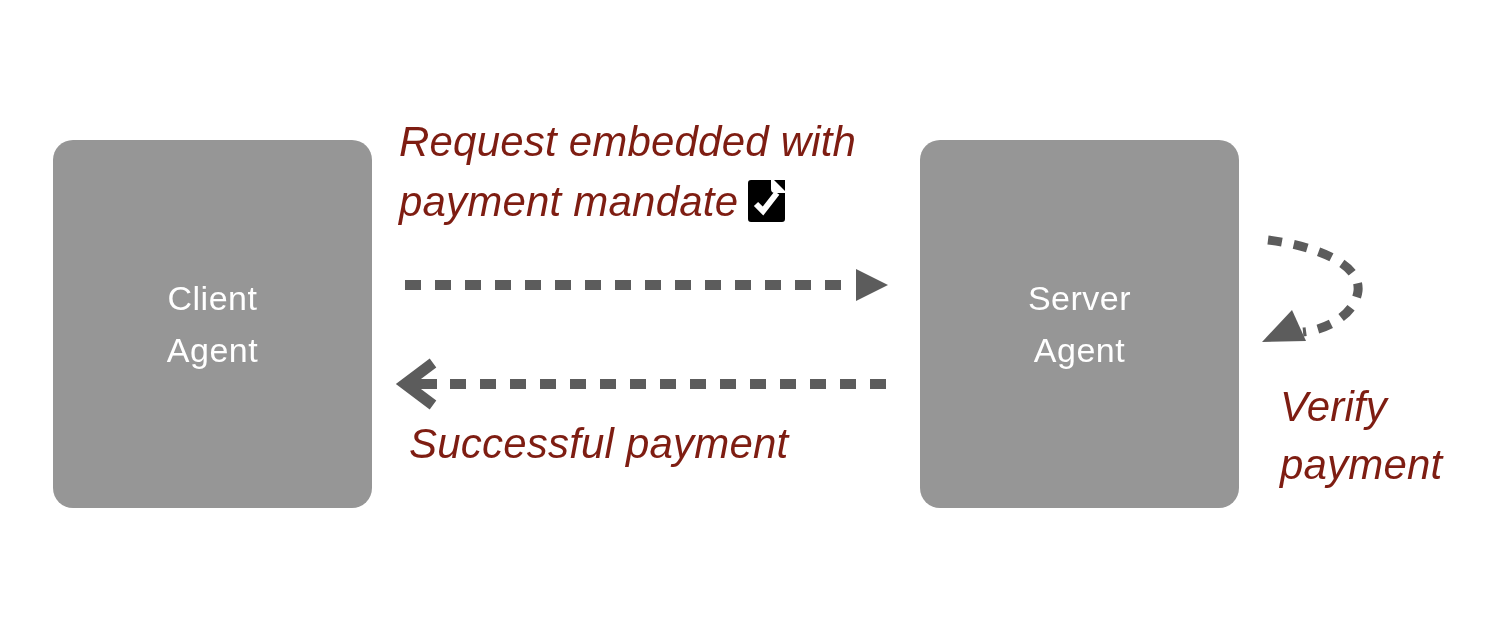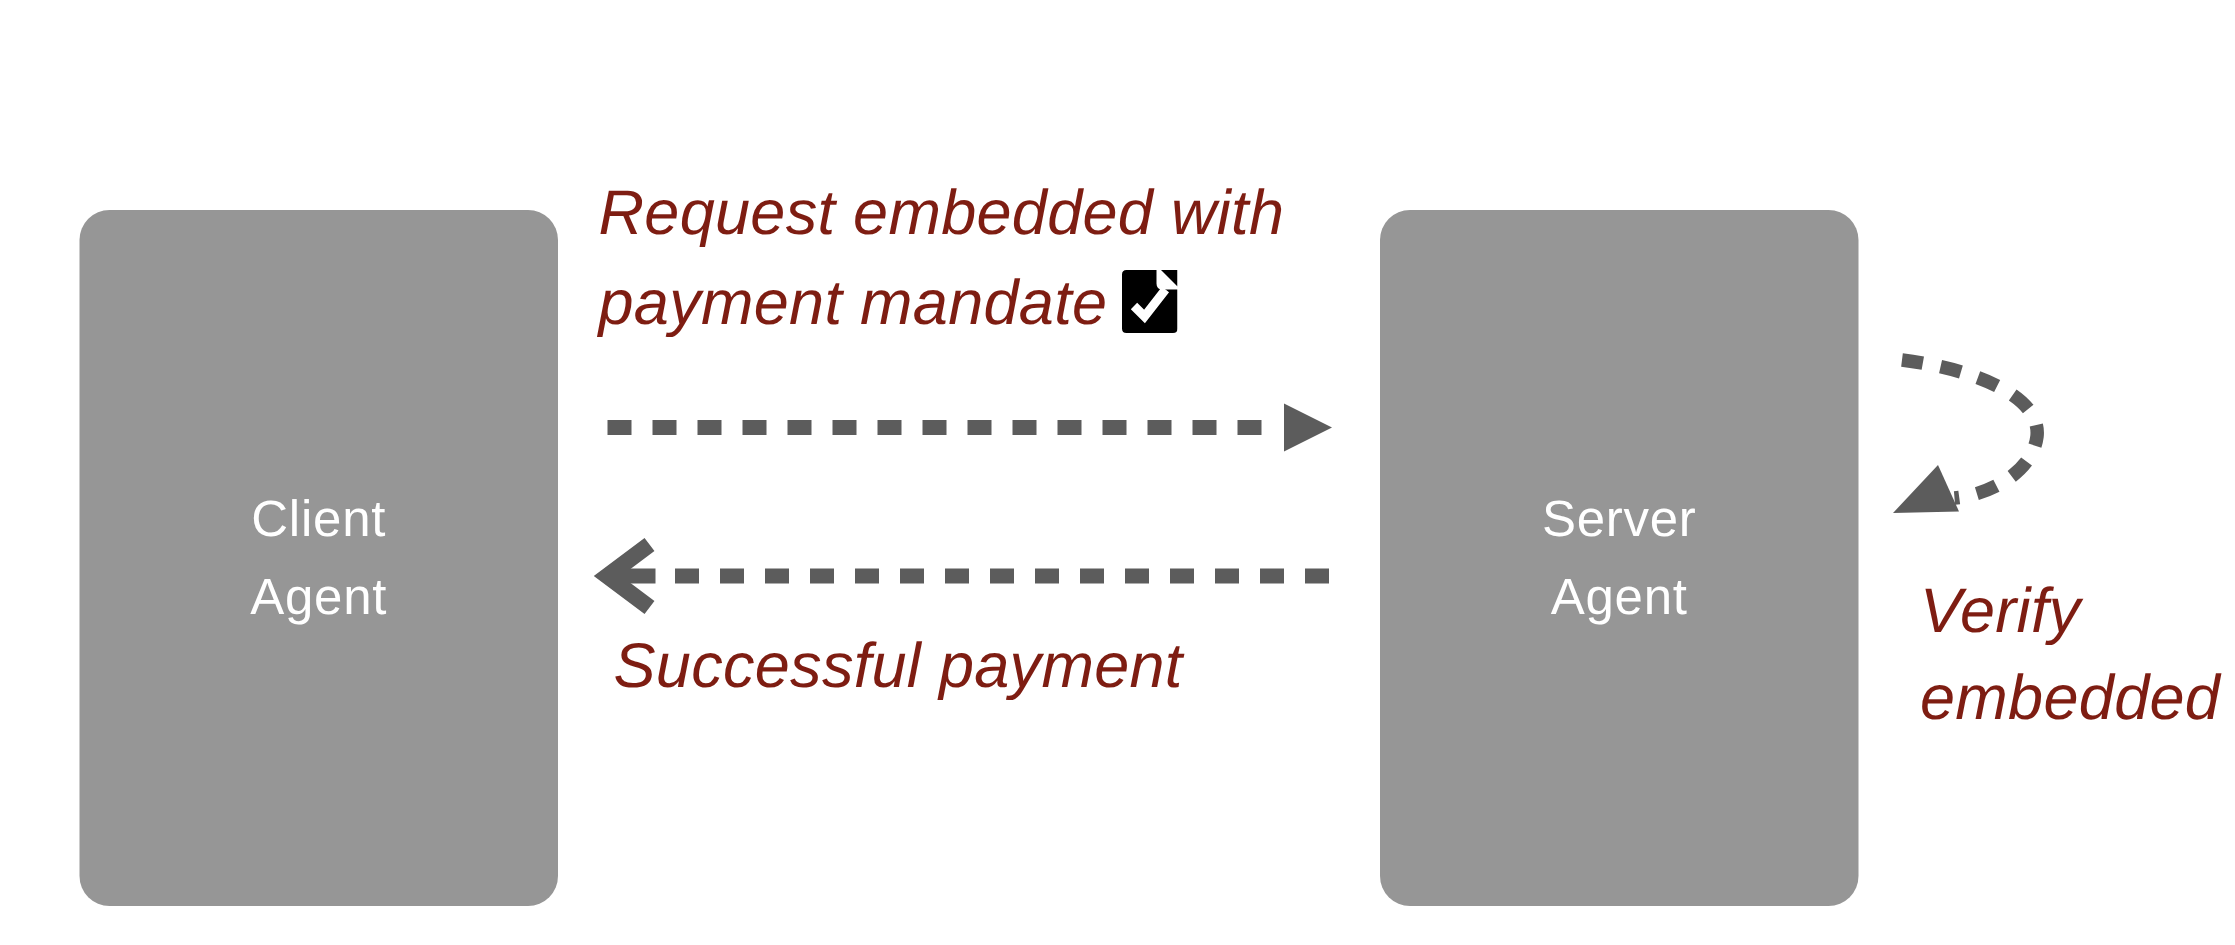--- a/index.html
+++ b/index.html
@@ -41,21 +41,21 @@
     stroke: var(--arrow-color, #5c5c5c);
     stroke-width: 11;
     fill: none;
   }
   .arrows .head {
     fill: var(--arrow-color, #5c5c5c);
   }
   .node {
     position: absolute;
     width: 319px;
-    height: 464px;
+    height: 368px;
     top: 140px;
     background: var(--box-fill, #969696);
     border-radius: 20px;
     display: flex;
     align-items: center;
     justify-content: center;
   }
   .node.client { left: 53px; }
   .node.server { left: 920px; }
   .node-label {
@@ -120,15 +120,15 @@
   <div class="flow-label request"><span>Request embedded with
 payment mandate</span><span class="doc-icon"><svg width="37" height="42" viewBox="0 0 37 42">
       <path d="M3 0 H23 V9 Q23 13 27 13 H37 V39 Q37 42 34 42 H3 Q0 42 0 39 V3 Q0 0 3 0 Z" fill="var(--icon-bg, #000)"></path>
       <path d="M26 0 L37 11 V0 Z" fill="var(--icon-bg, #000)"></path>
       <path d="M8 24 L15 31 L29 13" fill="none" stroke="var(--icon-check, #fff)" stroke-width="6"></path>
     </svg></span></div>
 
   <div class="flow-label response">Successful payment</div>
 
   <div class="flow-label verify">Verify
-embedded</div>
+payment</div>
 
 </div>
 
 </body></html>

